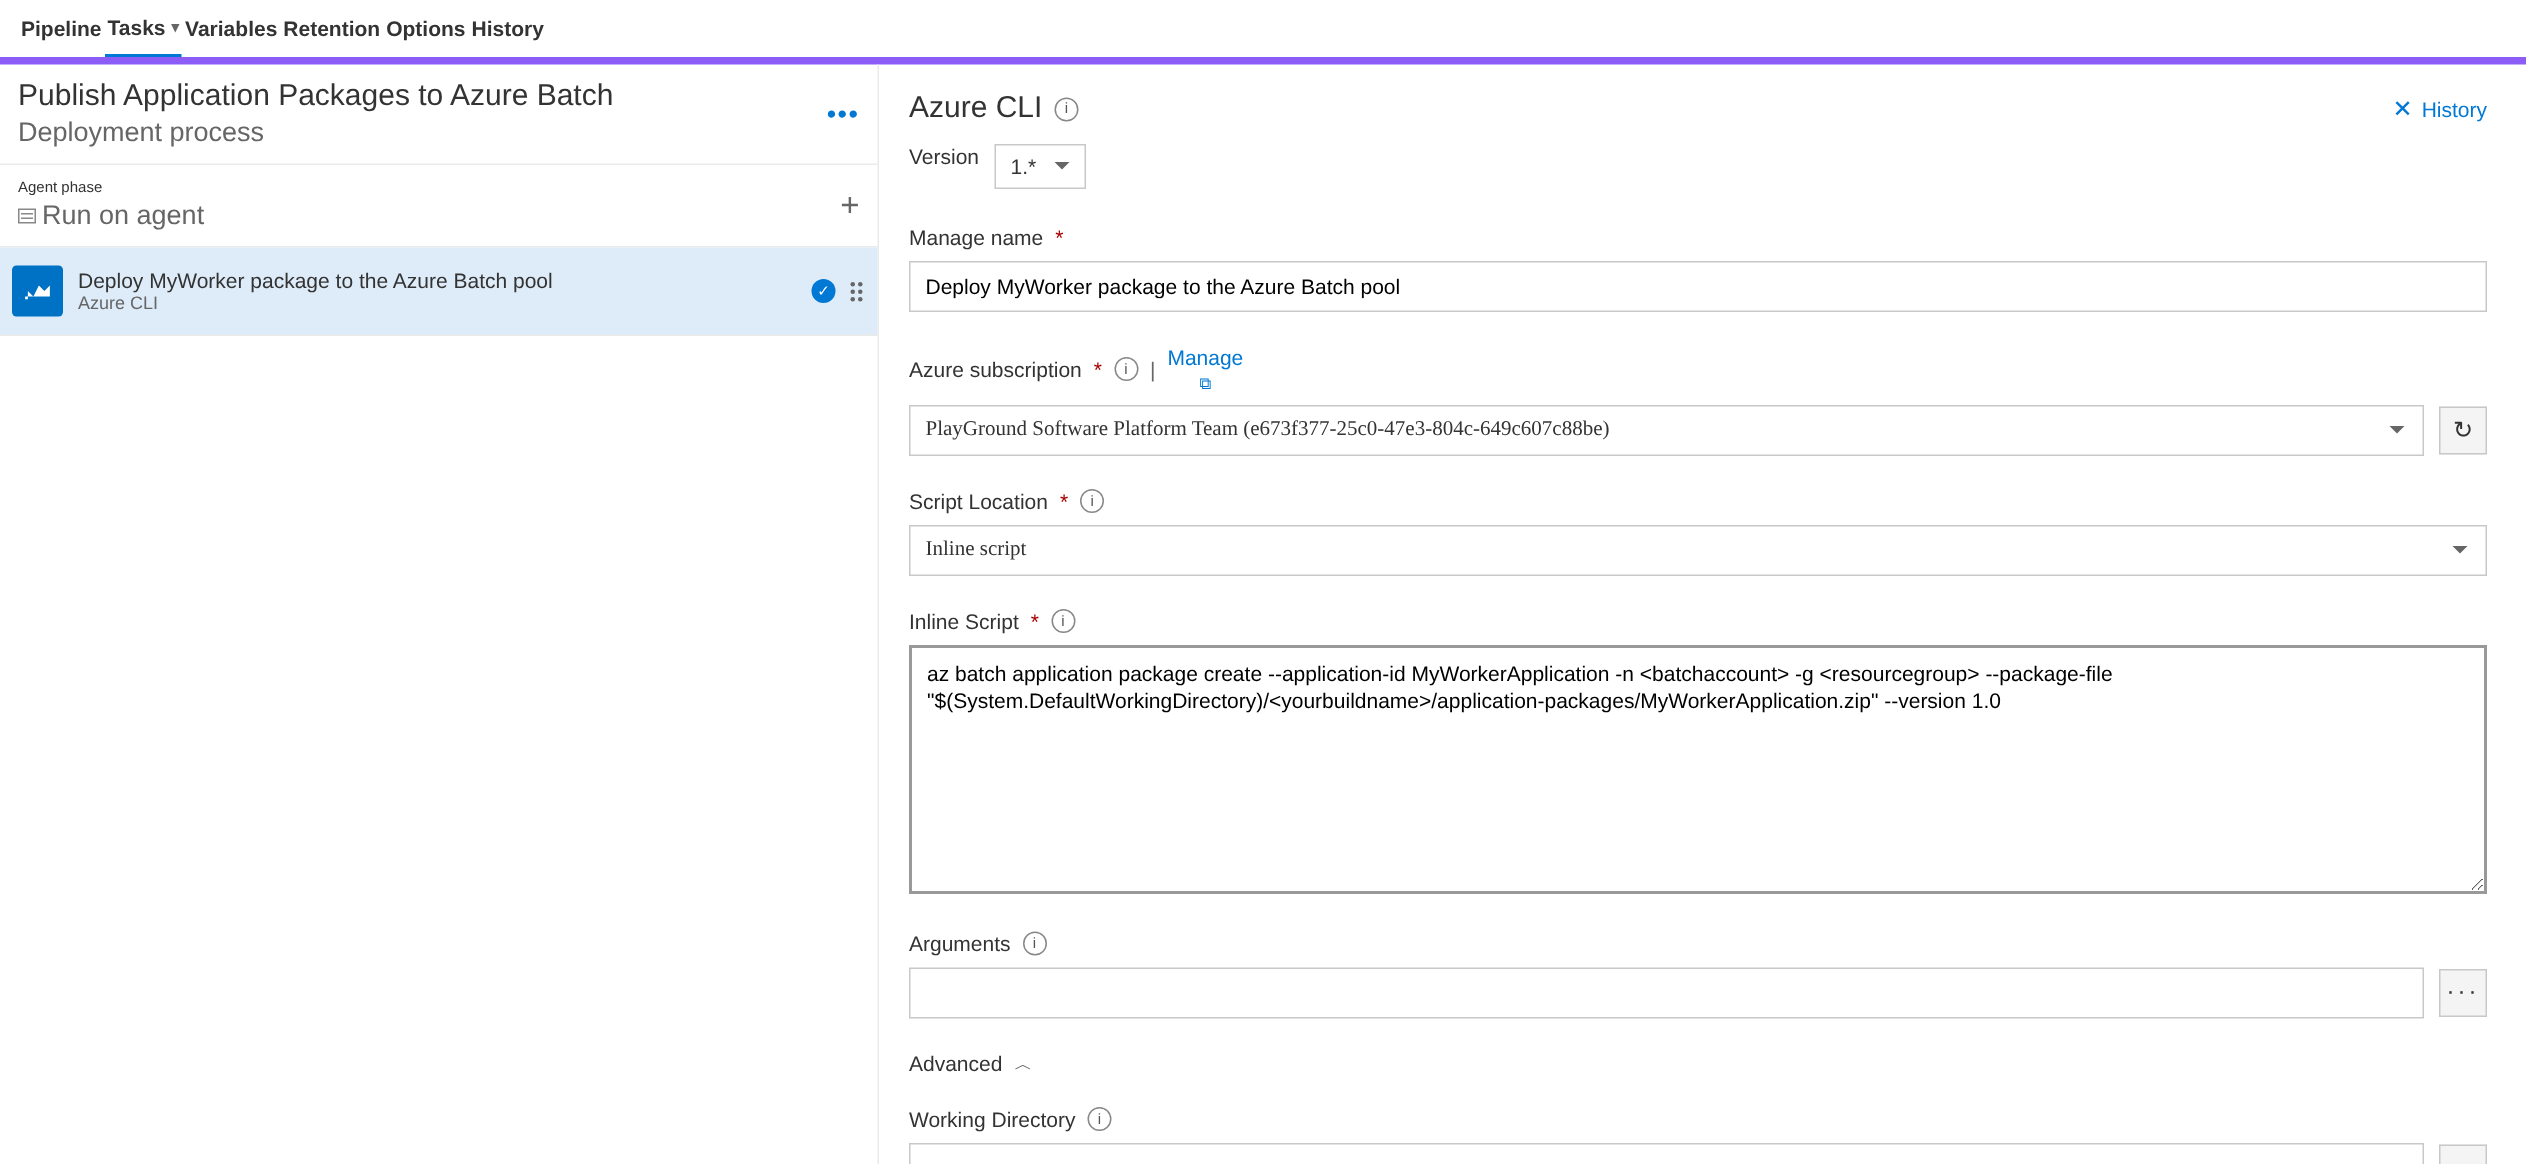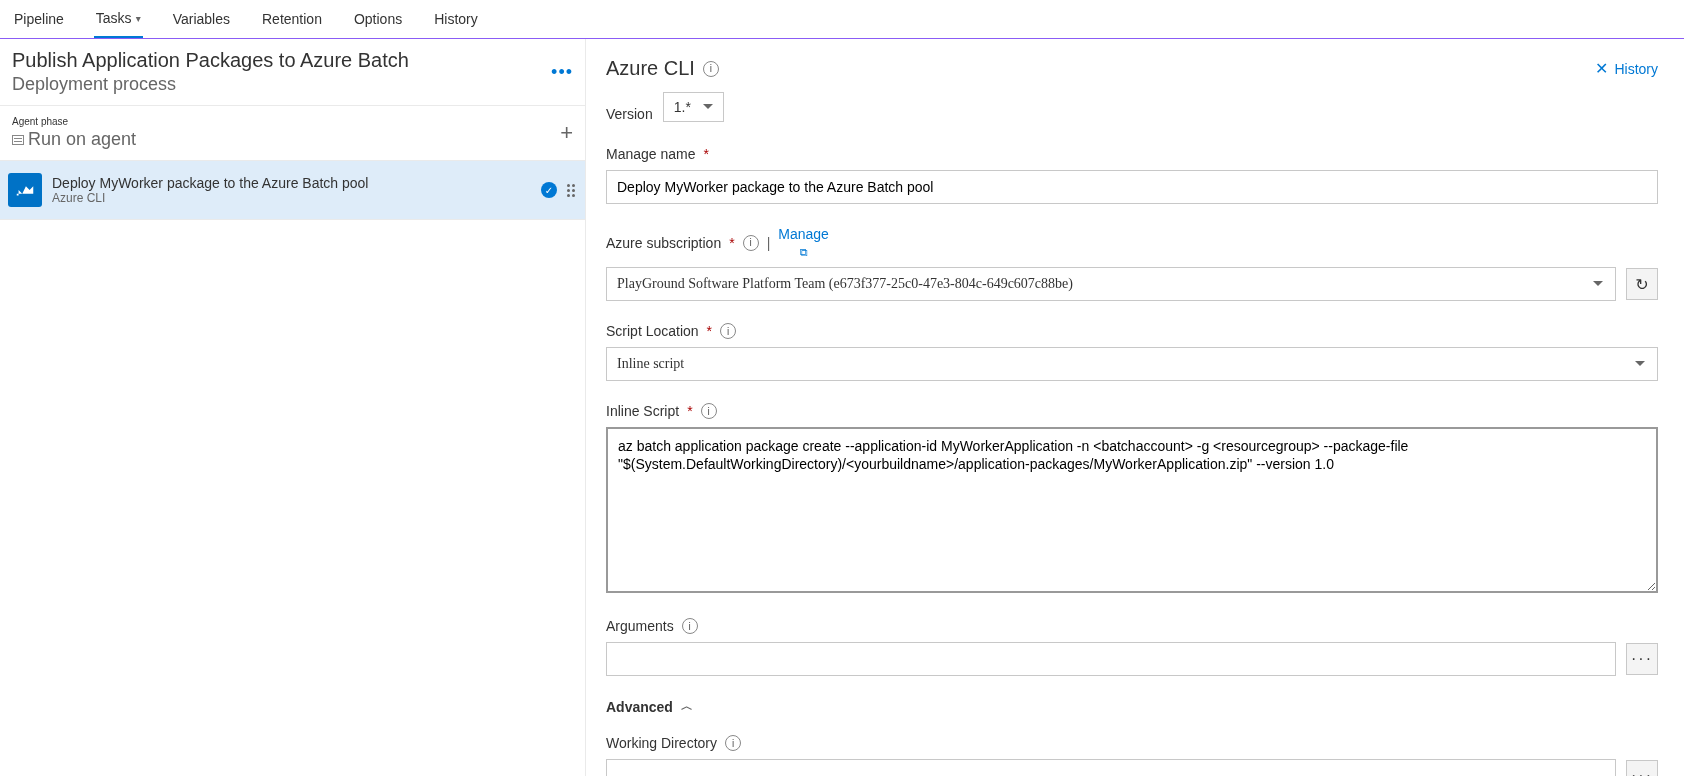--- a/index.html
+++ b/index.html
@@ -7,23 +7,23 @@
     font-family: "Segoe UI", -apple-system, sans-serif;
     font-size: 14px;
     color: #333;
     background: #fff;
     width: 1684px;
   }
 
   
   .topnav {
     display: flex;
-    gap: 28px;
     padding: 10px 12px 0;
-    border-bottom: 1px solid #8b5cf6;
+    border-bottom: 5px solid #8b5cf6;
+    font-weight: bold;
   }
   .topnav-item {
     padding: 0 2px 10px;
     cursor: pointer;
     color: #333;
     display: flex;
     align-items: center;
     gap: 4px;
   }
   .topnav-item.active { border-bottom: 2px solid #0078d4; }
@@ -86,21 +86,21 @@
   .right-panel { flex: 1; padding: 18px 26px 18px 20px; }
   .right-header { display: flex; justify-content: space-between; align-items: center; margin-bottom: 12px;}
   .page-title { font-size: 20px; display: flex; align-items: center; gap: 8px; }
   .info-icon {
     display:inline-flex; width:16px; height:16px; border:1px solid #888; border-radius:50%;
     align-items:center; justify-content:center; font-size:10px; color:#555;
   }
   .remove-link { color:#0078d4; display:flex; align-items:center; gap:6px; cursor:pointer; font-size:14px;}
   .remove-link .x { font-size:16px; }
 
-  .version-row { display:flex; align-items:flex-end; gap:10px; margin-bottom: 24px;}
+  .version-row { display:flex; align-items:flex-start; gap:10px; margin-bottom: 24px;}
   .version-select {
     border:1px solid #c8c8c8; padding: 6px 32px 6px 10px; background:#fff;
     position:relative; cursor:pointer;
   }
   .version-select::after { content:''; position:absolute; right:10px; top:50%; transform:translateY(-30%); border:5px solid transparent; border-top-color:#666;}
 
   .field-group { margin-bottom: 22px; }
   .field-label { font-size: 14px; margin-bottom: 8px; display:flex; align-items:center; gap:8px;}
   .req { color: #a80000; }
   .pipe { color: #666; }
@@ -124,21 +124,21 @@
     display:flex; align-items:center; justify-content:center; cursor:pointer;
   }
   .refresh-icon { font-size:16px; color:#333;}
   .dots-btn { font-size:16px; letter-spacing:2px; color:#333;}
 
   textarea { height: 166px; resize: both; border:2px solid #999;}
   .script-text {
     font-size:14px; line-height:1.3;
   }
 
-  .section-toggle { font-size:14px; display:flex; align-items:center; gap:8px; cursor:pointer; margin-bottom: 20px; margin-top: 4px; font-weight: bold;}
+  .section-toggle { font-size:14px; display:flex; align-items:flex-start; gap:8px; cursor:pointer; margin-bottom: 20px; margin-top: 4px;}
   .chev-up { font-size:12px; color:#666;}
 
   .small-box-icon { width:12px; height:10px; display:inline-block; border:1px solid #888; position:relative;}
   .small-box-icon::before, .small-box-icon::after { content:''; position:absolute; left:1px; right:1px; height:1px; background:#888;}
   .small-box-icon::before { top:2px;} .small-box-icon::after { top:5px;}
 </style>
 </head>
 <body>
 
 <div class="topnav">

